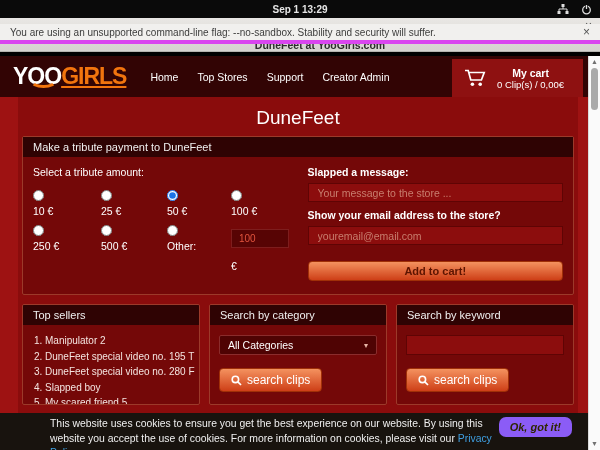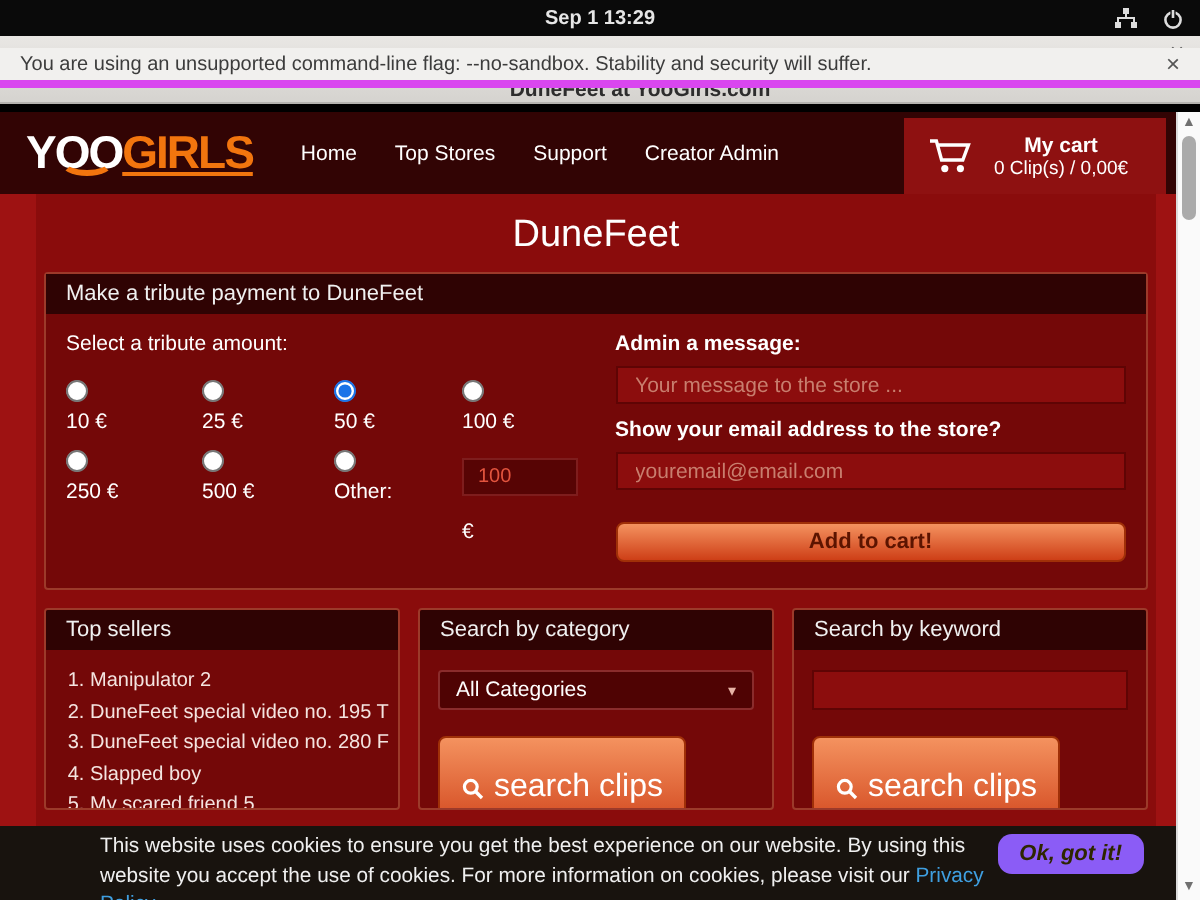--- a/index.html
+++ b/index.html
@@ -71,22 +71,22 @@
     font-family:"Liberation Sans",sans-serif;cursor:default;}
   .add-btn{width:100%;height:20px;margin-top:9px;color:#5c1400;font-weight:bold;font-size:11px;}
   
   .panel-row{display:flex;gap:9px;margin-top:9px;}
   .panel-row .panel{flex:1;height:101px;overflow:hidden;}
   .sellers-list{margin:8px 0 0 22px;font-size:10px;color:#f4e4e0;line-height:1.55;}
   .panel-body{padding:10px 9px;}
   .select-box{height:20px;background:#4f0303;border:1px solid #8a2c2c;color:#fff;font-size:10.5px;
     display:flex;align-items:center;justify-content:space-between;padding:0 8px;border-radius:2px;}
   .caret{font-size:8px;color:#e9c;color:#e8b4a6;}
-  .search-btn{margin-top:13px;display:inline-flex;align-items:center;gap:5px;padding:16px 11px;
-    color:#fff;font-size:16px;}
+  .search-btn{margin-top:13px;display:inline-flex;align-items:center;gap:5px;padding:4px 11px;
+    color:#fff;font-size:12px;}
   .keyword-input{width:100%;height:20px;background:#8c0d0d;border:1px solid #5f0404;color:#e8b4a6;
     font-size:10.5px;padding:2px 8px;font-family:"Liberation Sans",sans-serif;}
   
   .pagination{display:flex;justify-content:center;gap:2px;margin-top:10px;}
   .page-btn{min-width:16px;height:16px;padding:1px 4px;background:#951111;border:1px solid #7a0707;
     color:#fff;font-size:9px;display:flex;align-items:center;justify-content:center;cursor:default;}
   .page-btn.active{background:#c5331a;border-color:#a32008;}
   
   .cookie-banner{position:absolute;left:0;bottom:0;width:588px;height:37px;background:#18130e;
     color:#efefef;font-size:10.4px;line-height:1.4;padding:4px 95px 4px 50px;z-index:5;}
@@ -191,21 +191,21 @@
             </label>
             <label class="amount-item">
               <input type="radio" name="amount" style="">
               <span>Other:</span>
             </label>
             <input class="other-input" type="text" value="100" style="">
             <span class="euro-cell">€</span>
           </div>
         </div>
         <div class="trib-right">
-          <div class="field-label bold">Admin a message:</div>
+          <div class="field-label bold">Slapped a message:</div>
           <input class="text-input" type="text" placeholder="Your message to the store ..." style="">
           <div class="field-label bold">Show your email address to the store?</div>
           <input class="text-input" type="text" placeholder="youremail@email.com" style="">
           <button class="btn-orange add-btn">Add to cart!</button>
         </div>
       </div>
     </div>
 
     <div class="panel-row">
       <div class="panel">

